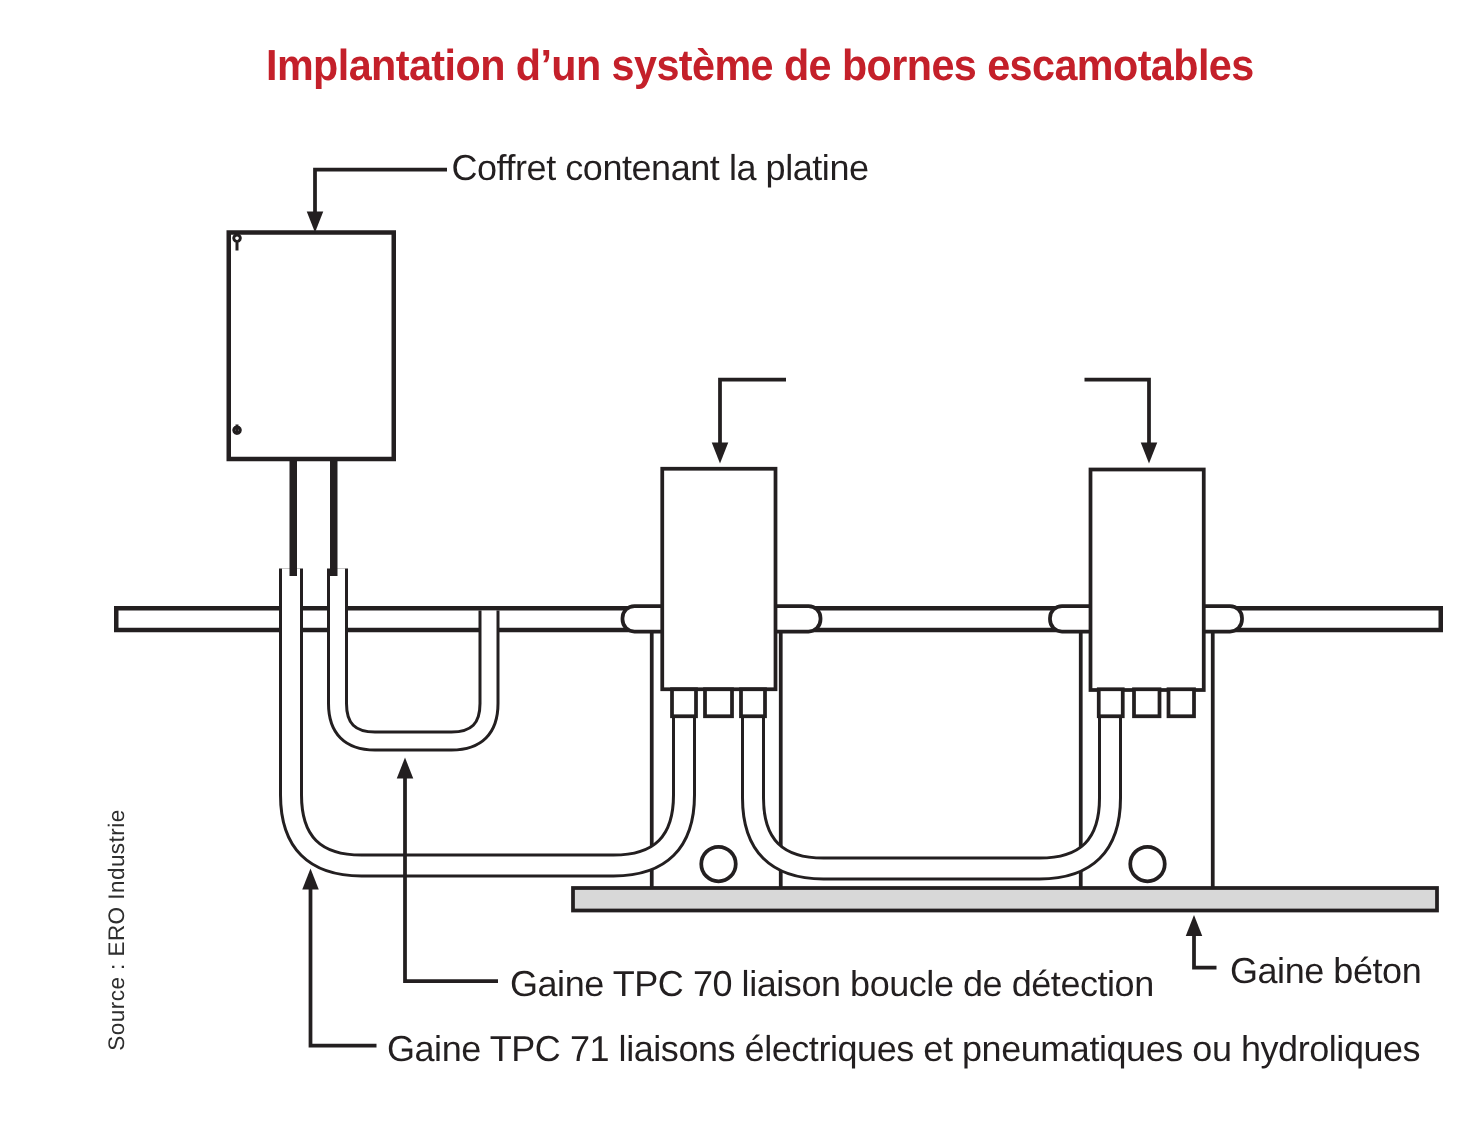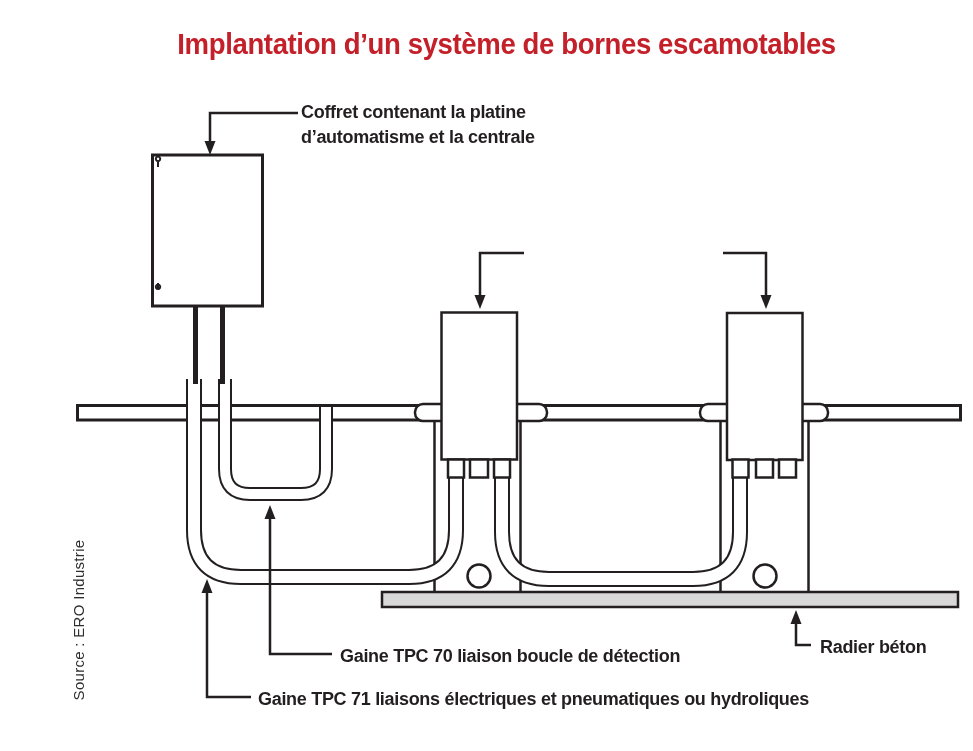--- a/index.html
+++ b/index.html
@@ -22,22 +22,22 @@
   .ln{stroke:var(--ink);fill:none;}
   .shape{stroke:var(--ink);fill:#ffffff;}
   .slab{stroke:var(--ink);fill:var(--slab_gray);}
   .pipe-b{stroke:var(--ink);fill:none;}
   .pipe-w{stroke:#ffffff;fill:none;}
   .ah{fill:var(--ink);stroke:none;}
   .cable{stroke:var(--ink);fill:none;}
 
   .label{
     position:absolute;
-    font-weight:bold;
-    font-size:18px;
+    font-weight:normal;
+    font-size:24px;
     line-height:25px;
     letter-spacing:-0.3px;
     color:var(--ink);
     white-space:nowrap;
   }
   .title{
     position:absolute;
     left:0;top:28px;width:973px;
     text-align:center;
   }
@@ -126,25 +126,24 @@
     <path class="ln" stroke-width="2.5" d="M791 645 H 776 V 622"></path>
     <polygon class="ah" points="770.5,624 781.5,624 776,610"></polygon>
   </svg>
 
   <div class="title">
     <span class="title-inner">Implantation d’un système de bornes escamotables</span>
   </div>
 
   <div class="label" style="left:281px;top:100px;">
     <span style="display:block">Coffret contenant la platine</span>
-    <span style="display:block">d’automatisme et la centrale</span>
   </div>
 
 
   <div class="label" style="left:320px;top:644px;">Gaine TPC 70 liaison boucle de détection</div>
 
   <div class="label" style="left:238px;top:687px;">Gaine TPC 71 liaisons électriques et pneumatiques ou hydroliques</div>
 
-  <div class="label" style="left:800px;top:635px;">Radier béton</div>
+  <div class="label" style="left:800px;top:635px;">Gaine béton</div>
 
   <div class="source">Source : ERO Industrie</div>
 
 </div>
 
 </body></html>

